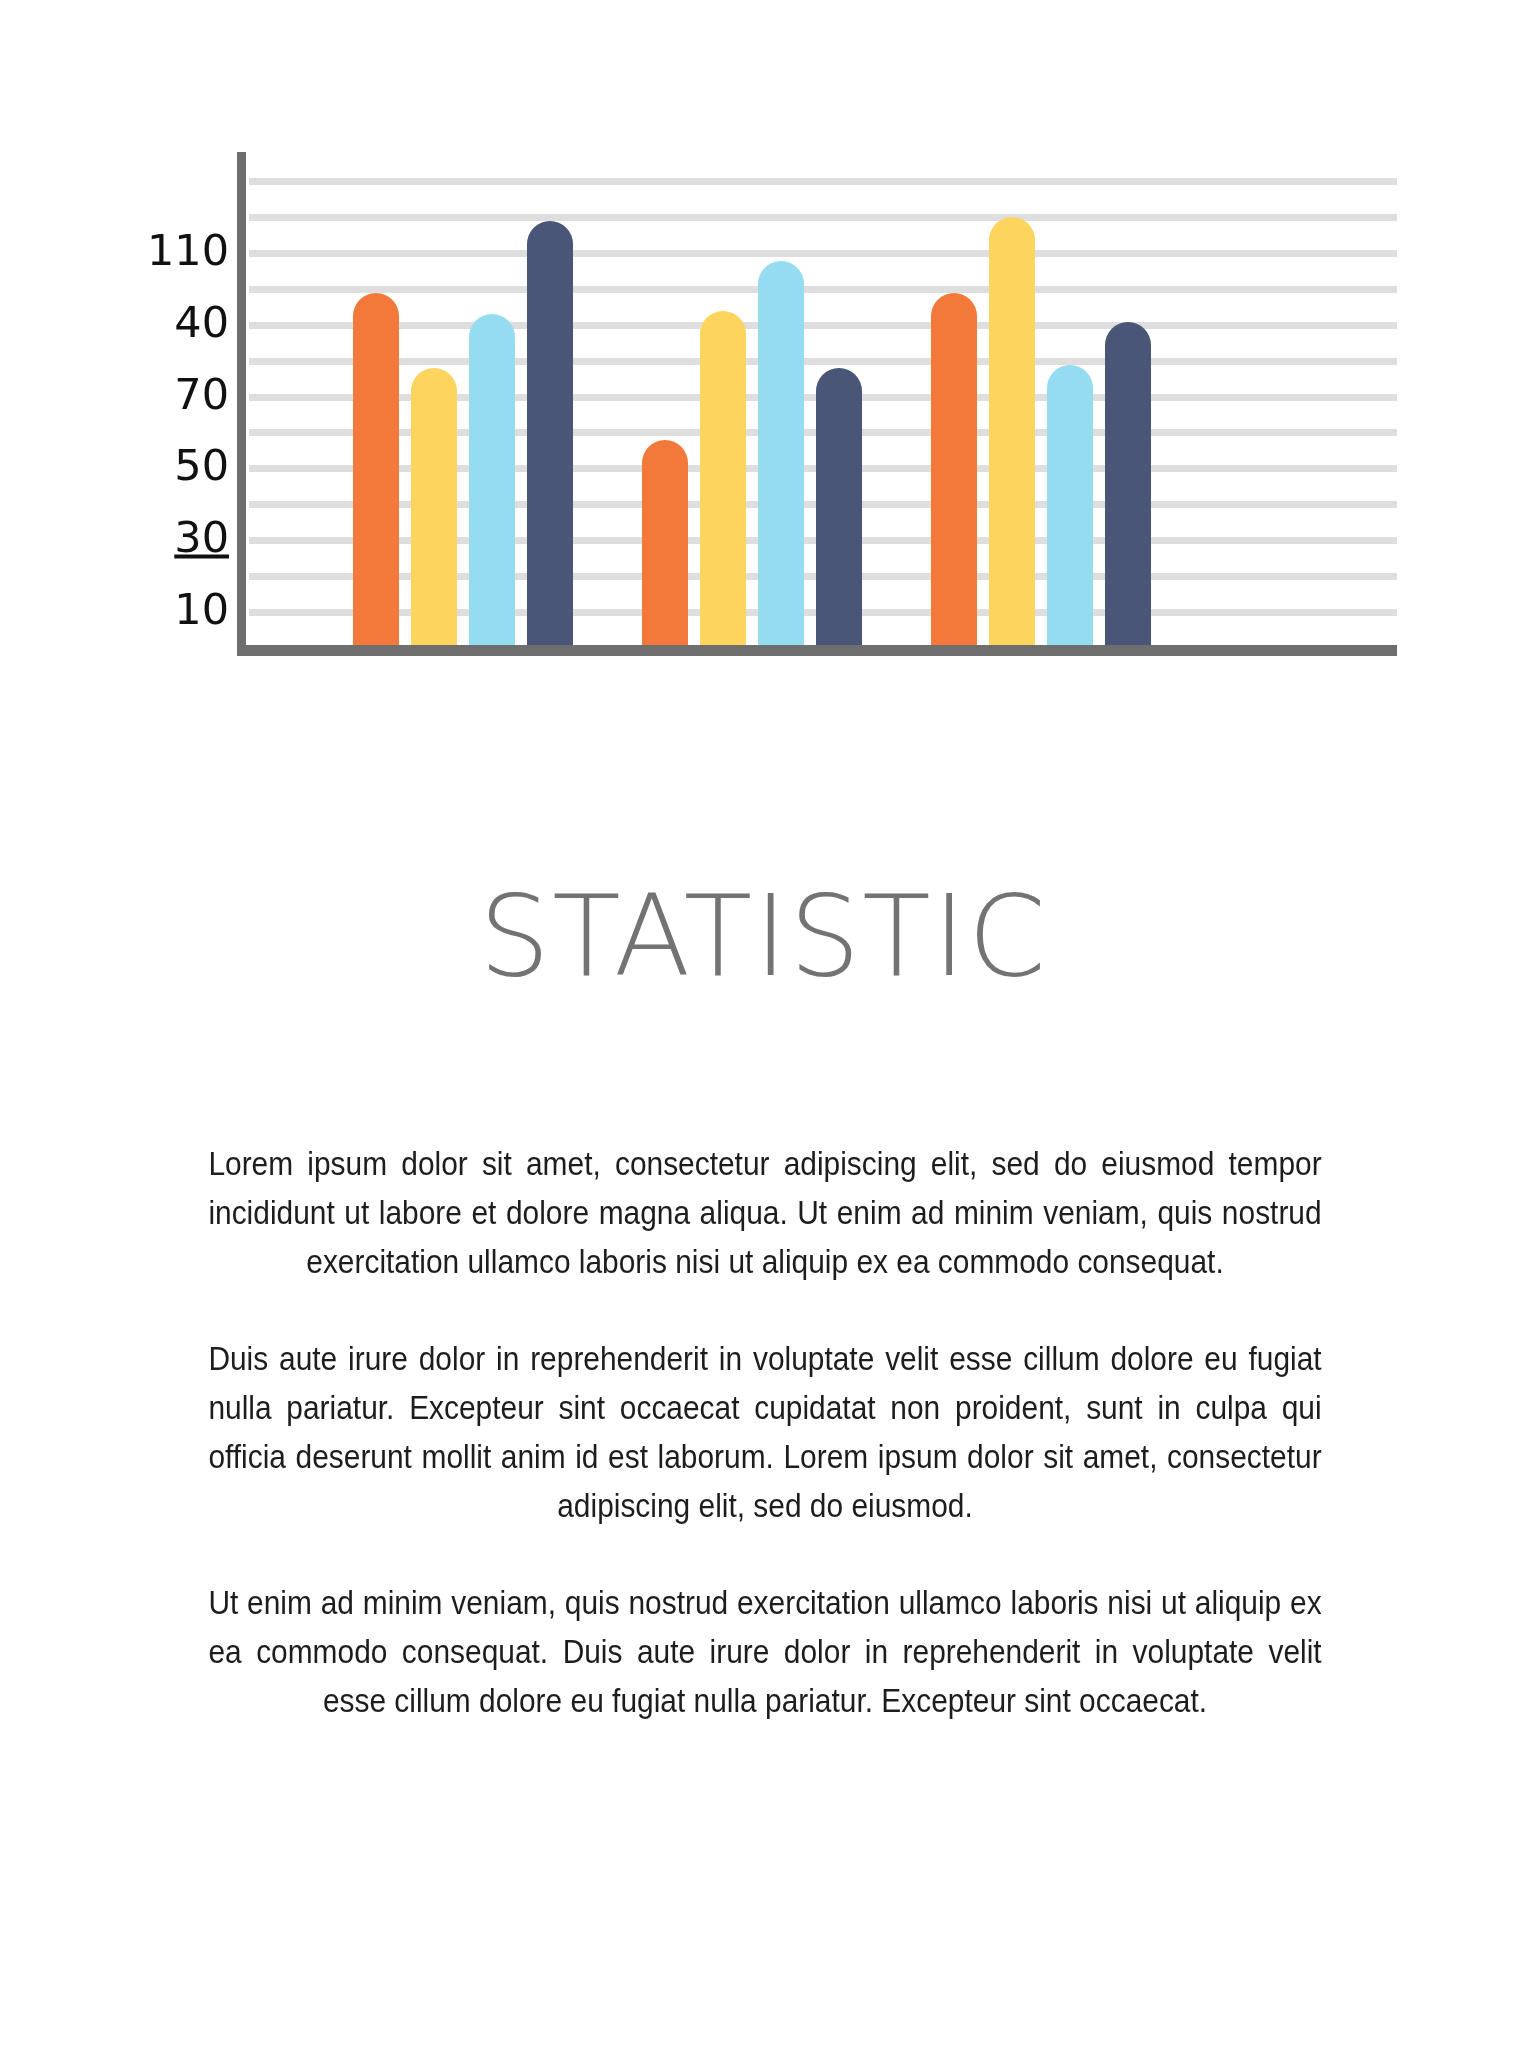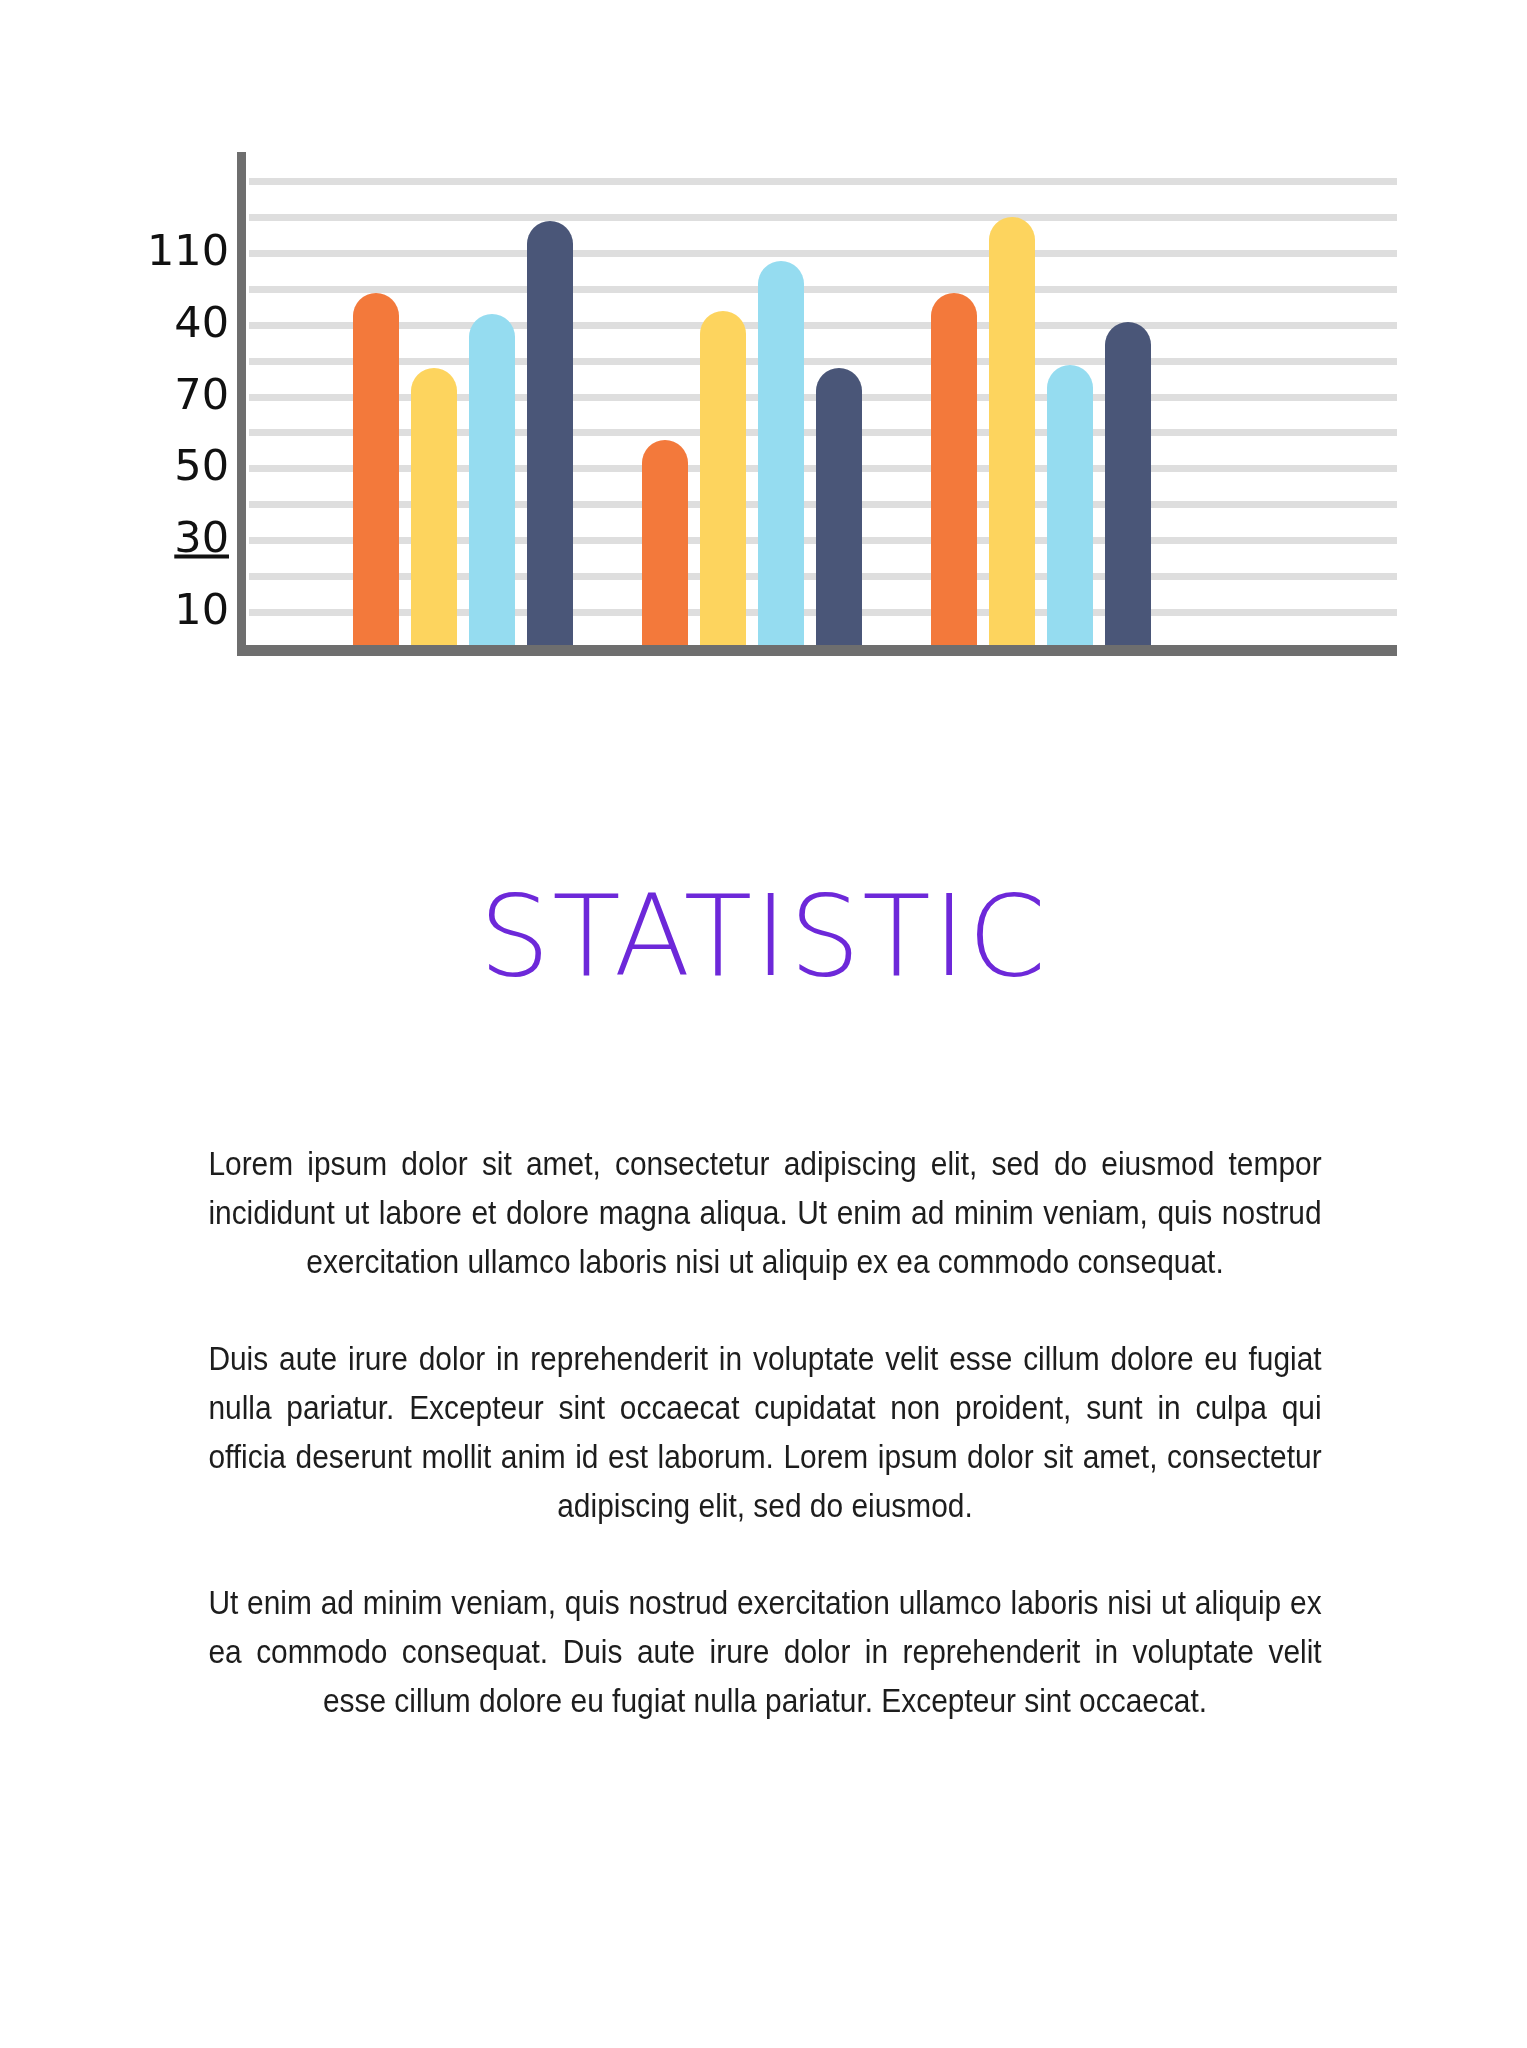--- a/index.html
+++ b/index.html
@@ -47,21 +47,21 @@
   }
 
   
   .title{
     position:absolute;left:0;top:880px;width:1527px;
     text-align:center;
     font-family:"DejaVu Sans", sans-serif;
     font-weight:300;
     font-size:112px;
     letter-spacing:2px;
-    color:#6d28d9;
+    color:#737373;
     line-height:1;
   }
 
   
   .body-text{
     position:absolute;left:160px;top:1140px;width:1210px;
   }
   .para{
     font-family:"Liberation Sans", sans-serif;
     font-size:32.5px;

